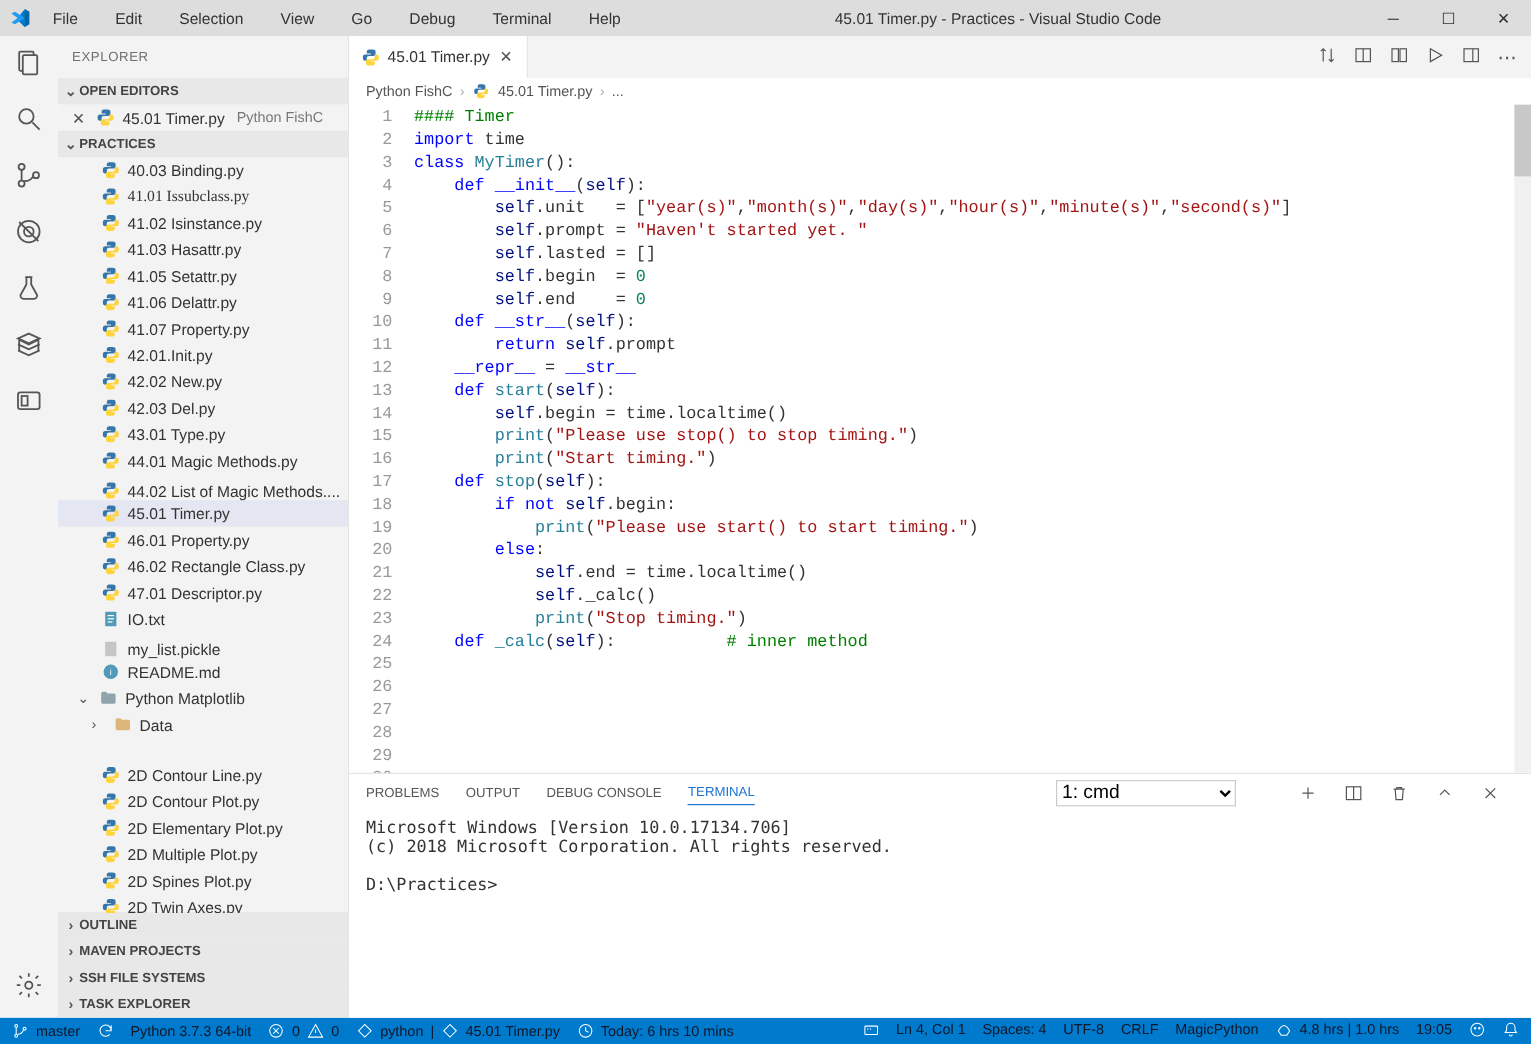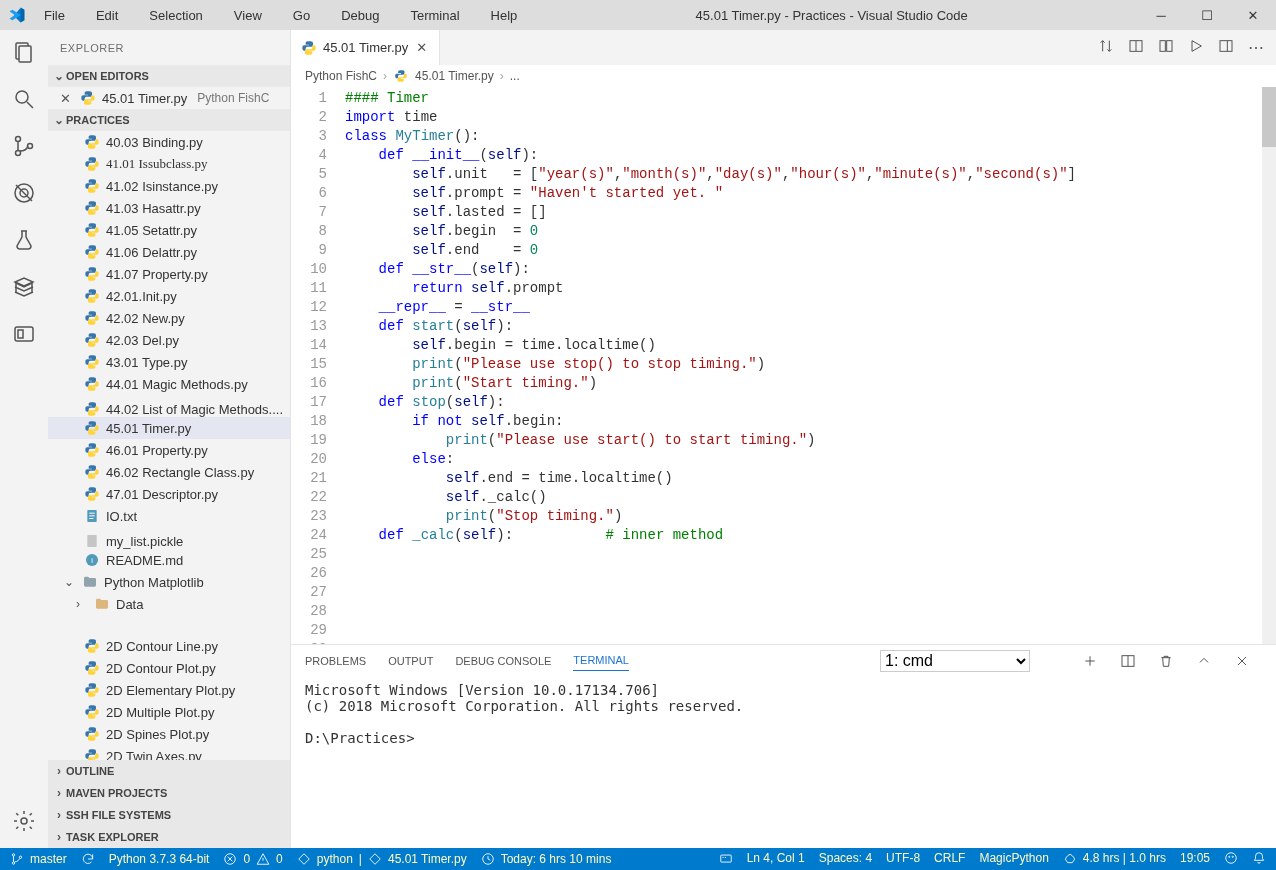--- a/index.html
+++ b/index.html
@@ -44,21 +44,21 @@
   .code .line.hl { background:#f5f5f5;}
   .kw { color:#0000ff;} .str { color:#a31515;} .fn { color:#267f99;} .self { color:#001080;} .cm { color:#008000;} .mg { color:#0000ff;} .num{color:#098658;} .builtin{color:#267f99;}
   .panel { border-top:1px solid #e4e4e4; background:#fff; display:flex; flex-direction:column;}
   .panel-tabs { height:31px; display:flex; align-items:center; padding-left:14px; gap:22px; font-size:11px; color:#555;}
   .panel-tabs .ptab.active { color:#1b73d4; border-bottom:1px solid #1b73d4; padding-bottom:4px;margin-top:4px;}
   .panel-tabs .spacer { flex:1;}
   .panel-tabs select { width:150px; height:22px; font-size:16px; border:1px solid #ccc; background:#fff;}
   .panel-tabs .picon { width:16px; height:16px; stroke:#555; fill:none; stroke-width:1.5;}
   .panel-body { flex:1; padding:6px 14px; font-family:Consolas,monospace; font-size:14px; white-space:pre; color:#333;}
   
-  .statusbar { height:22px; background:#007acc; color:#fef9c3; display:flex; align-items:center; font-size:12px; padding:0 10px; gap:14px;}
+  .statusbar { height:22px; background:#007acc; color:#0f172a; display:flex; align-items:center; font-size:12px; padding:0 10px; gap:14px;}
   .statusbar .sgrp { display:flex; align-items:center; gap:6px;}
   .statusbar .right { margin-left:auto; display:flex; gap:14px; align-items:flex-start;}
   .statusbar svg { width:14px; height:14px; stroke:#fff; fill:none; stroke-width:1.5;}
   .minimap { position:absolute; right:0; top:0; width:14px; height:100%; background:#f0f0f0;}
   .minimap .thumb { position:absolute; top:0; width:100%; height:60px; background:#c8c8c8;}
   .folder-icon { width:16px; height:16px; flex:0 0 16px;}
 </style>
 </head>
 <body>
 

